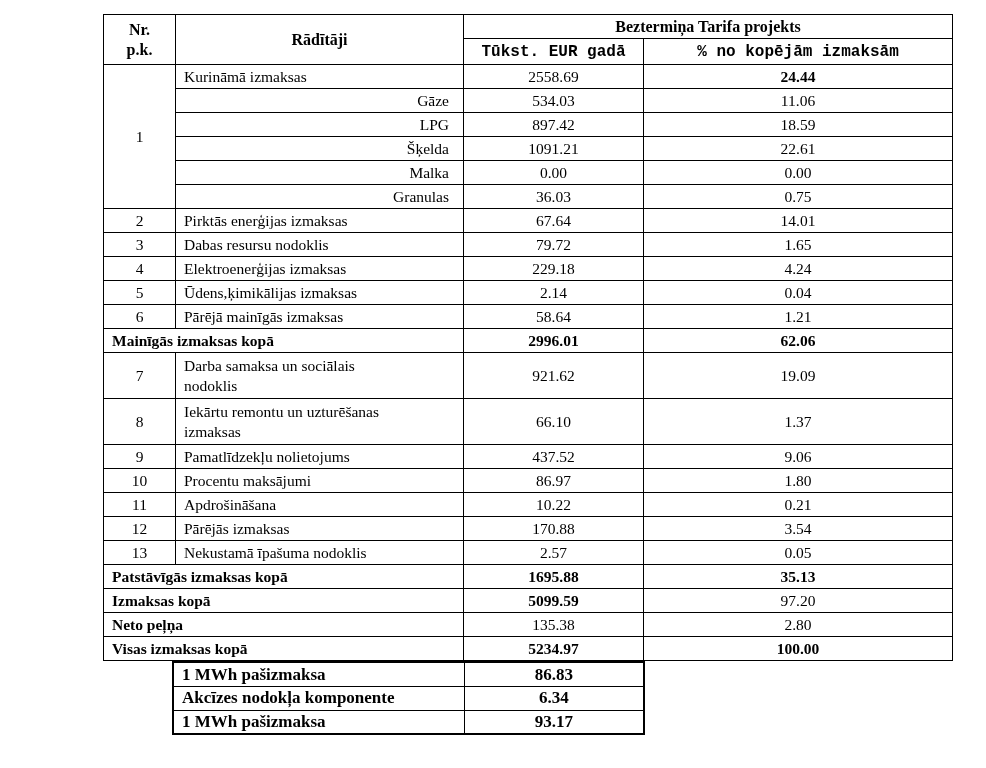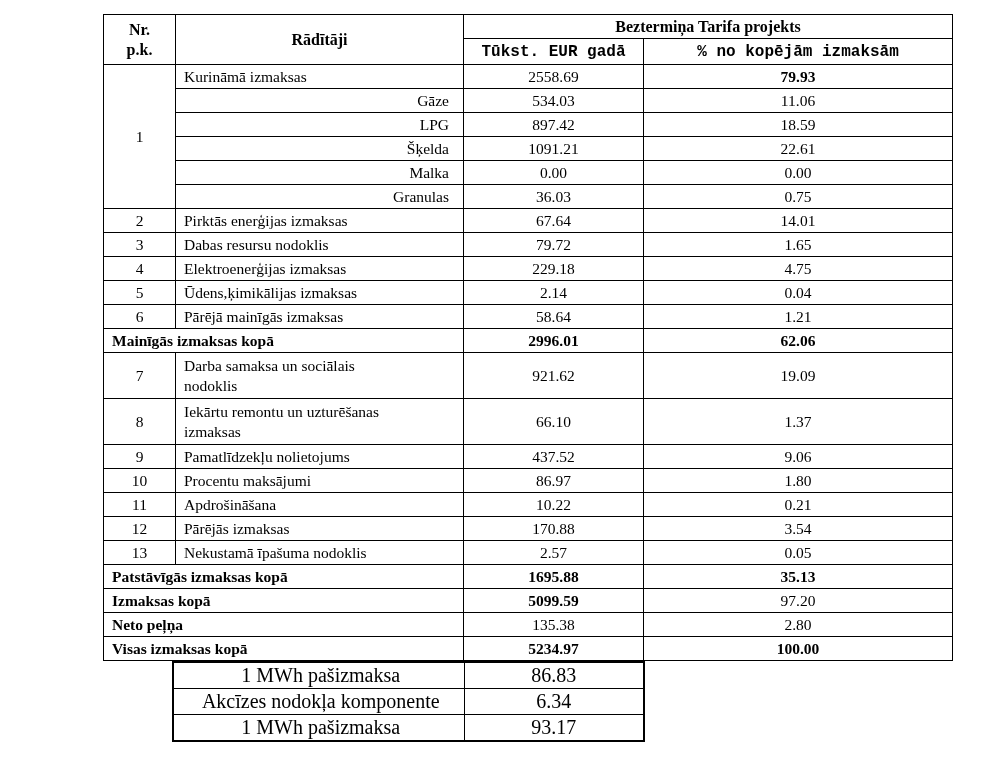--- a/index.html
+++ b/index.html
@@ -29,21 +29,21 @@
   .hdr { font-weight: bold; font-size: 16px; }
   .left  { text-align: left;  padding-left: 8px; }
   .right { text-align: right; padding-right: 14px; }
   .pre { white-space: pre-line; }
   .mini {
     width: 471px; margin-left: 69px;
     border: 2px solid #000000;
   }
   .mini col.c-lbl { width: 291px; }
   .mini col.c-val { width: 180px; }
-  .mini td { height: 24px; font-weight: normal; font-size: 20px; text-align: center; }
+  .mini td { height: 24px; font-weight: bold; font-size: 17px; }
 </style>
 </head>
 <body>
 
 <div class="page">
 
   <table class="main">
     <colgroup>
         <col class="c-nr">
         <col class="c-ind">
@@ -60,21 +60,21 @@
     </tr>
     <tr class="h2">
       <td class="hdr">Tūkst. EUR gadā</td>
       <td class="hdr">% no kopējām izmaksām</td>
     </tr>
 
     <tr class="r">
       <td rowspan="6">1</td>
       <td class="left">Kurināmā izmaksas</td>
       <td>2558.69</td>
-      <td class="b">79.93</td>
+      <td class="b">24.44</td>
     </tr>
     <tr class="r">
       <td class="right">Gāze</td>
       <td>534.03</td>
       <td>11.06</td>
     </tr>
     <tr class="r">
       <td class="right">LPG</td>
       <td>897.42</td>
       <td>18.59</td>
@@ -104,21 +104,21 @@
     <tr class="r">
       <td>3</td>
       <td class="left">Dabas resursu nodoklis</td>
       <td>79.72</td>
       <td>1.65</td>
     </tr>
     <tr class="r">
       <td>4</td>
       <td class="left">Elektroenerģijas izmaksas</td>
       <td>229.18</td>
-      <td>4.75</td>
+      <td>4.24</td>
     </tr>
     <tr class="r">
       <td>5</td>
       <td class="left">Ūdens,ķimikālijas izmaksas</td>
       <td>2.14</td>
       <td>0.04</td>
     </tr>
     <tr class="r">
       <td>6</td>
       <td class="left">Pārējā mainīgās izmaksas</td>

